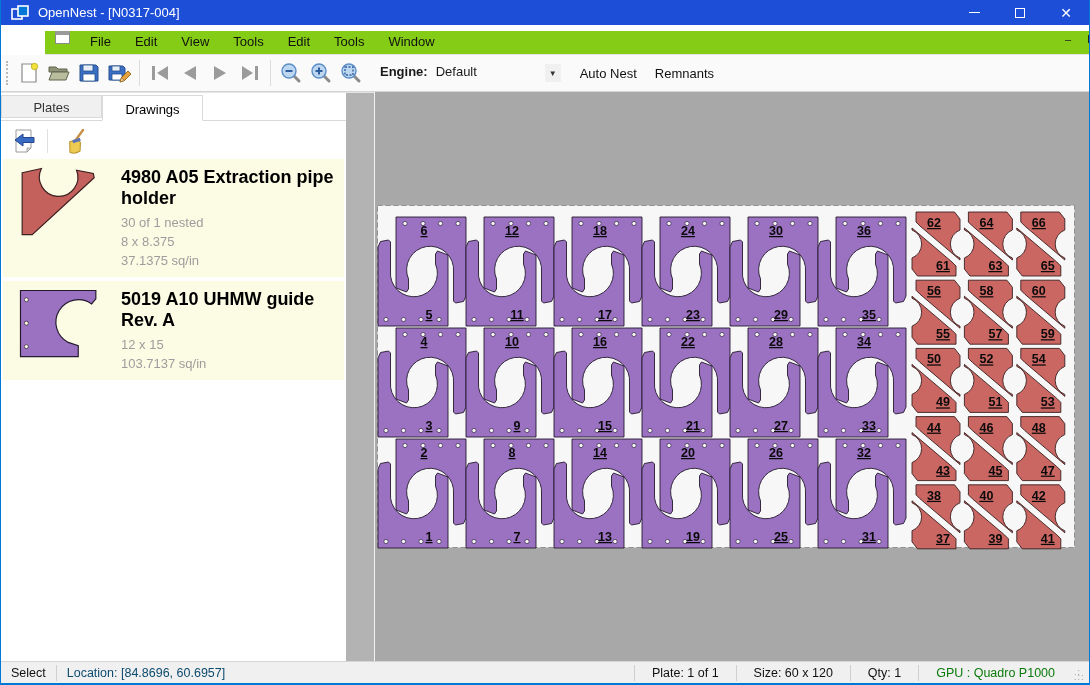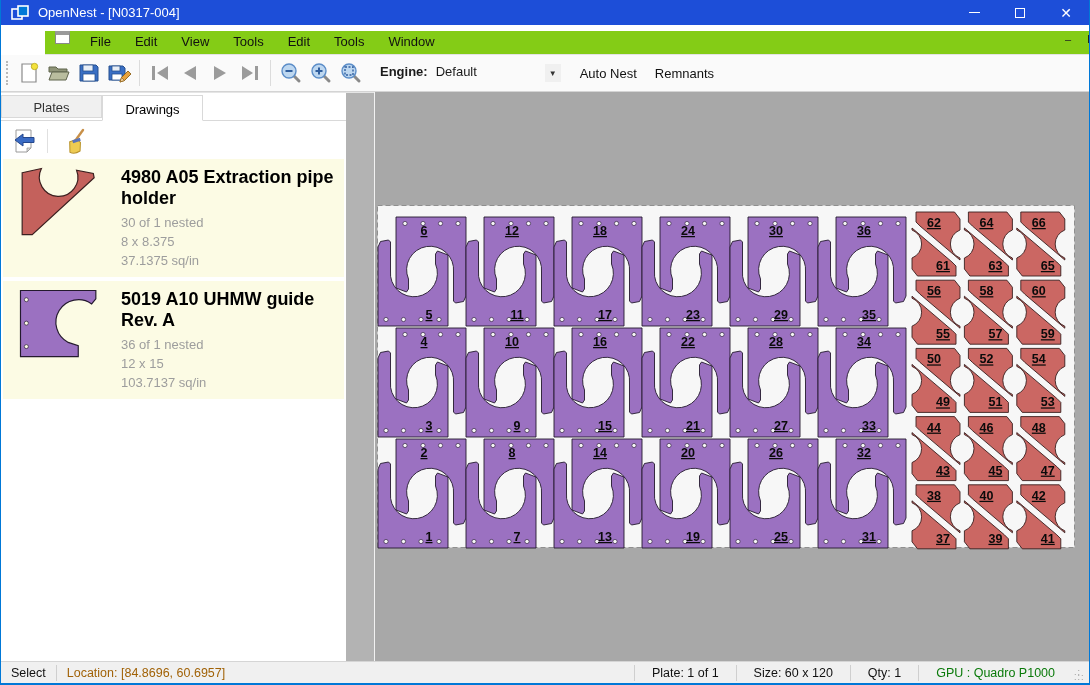--- a/index.html
+++ b/index.html
@@ -52,21 +52,21 @@
   .draw-sub { color:#9d9d9d; font-size:13px; line-height:16px; margin-top:3px; }
   
   .splitter { position:absolute; left:345px; top:92px; width:28px; height:569px; background:#b3b3b3; border-top:1px solid #e5e5e5; }
   .canvas { position:absolute; left:373px; top:92px; width:717px; height:569px; background:#a8a8a8; border-left:1px solid #f2f2f2; }
   .canvas svg { display:block; }
   svg text.part-label { font-family:"Liberation Sans","DejaVu Sans",sans-serif; font-weight:bold; font-size:12.5px; fill:#0a0a0a; text-decoration:underline; }
   
   .statusbar { position:absolute; left:0; top:661px; width:100%; height:22px; background:#f0f0f0; border-top:1px solid #d5d5d5; display:flex; align-items:center; font-size:12.5px; }
   .st-sep { width:1px; height:16px; background:#cfcfcf; }
   .st-item { padding:0 10px; color:#111; }
-  .st-gray { color:#a16207; }
+  .st-gray { color:#0c4a6e; }
   .st-right { margin-left:auto; display:flex; align-items:center; height:100%;gap:7px; }
   .st-gpu { color:#0a7a0a; }
   .gripdots { width:12px; height:12px; margin:6px 3px 0 2px; color:#9a9a9a; font-size:9px; letter-spacing:1px; line-height:5px; overflow:hidden; }
   .blue-bottom { position:absolute; left:0; top:683px; width:100%; height:2px; background:#0078d7; }
 </style>
 </head>
 <body>
 
 <div class="titlebar">
   <div class="app-icon">
@@ -240,21 +240,20 @@
       <div class="thumb">
         <svg width="96" height="72" viewBox="0 0 96 86">
           <path d="M2,3 L92,3 L92,13 L87,19 A27,27 0 1 0 59,65 L71,69 L71,82 L2,82 Z" fill="#9b71c1" stroke="#241a2e" stroke-width="1.4"></path>
           <circle cx="9" cy="14" r="2.4" fill="#fcfbe4" stroke="#241a2e" stroke-width="0.8"></circle>
           <circle cx="9" cy="42" r="2.4" fill="#fcfbe4" stroke="#241a2e" stroke-width="0.8"></circle>
           <circle cx="9" cy="70" r="2.4" fill="#fcfbe4" stroke="#241a2e" stroke-width="0.8"></circle>
         </svg>
       </div>
       <div class="draw-meta">
         <div class="draw-title">5019 A10 UHMW guide Rev. A</div>
-        <div class="draw-sub">36 of 1 nested</div>
         <div class="draw-sub">12 x 15</div>
         <div class="draw-sub">103.7137 sq/in</div>
       </div>
     </div>
   </div>
 </div>
 
 <div class="splitter"></div>
 <div class="canvas">
   <svg id="nest-svg" width="717" height="569" viewBox="0 0 717 569">

